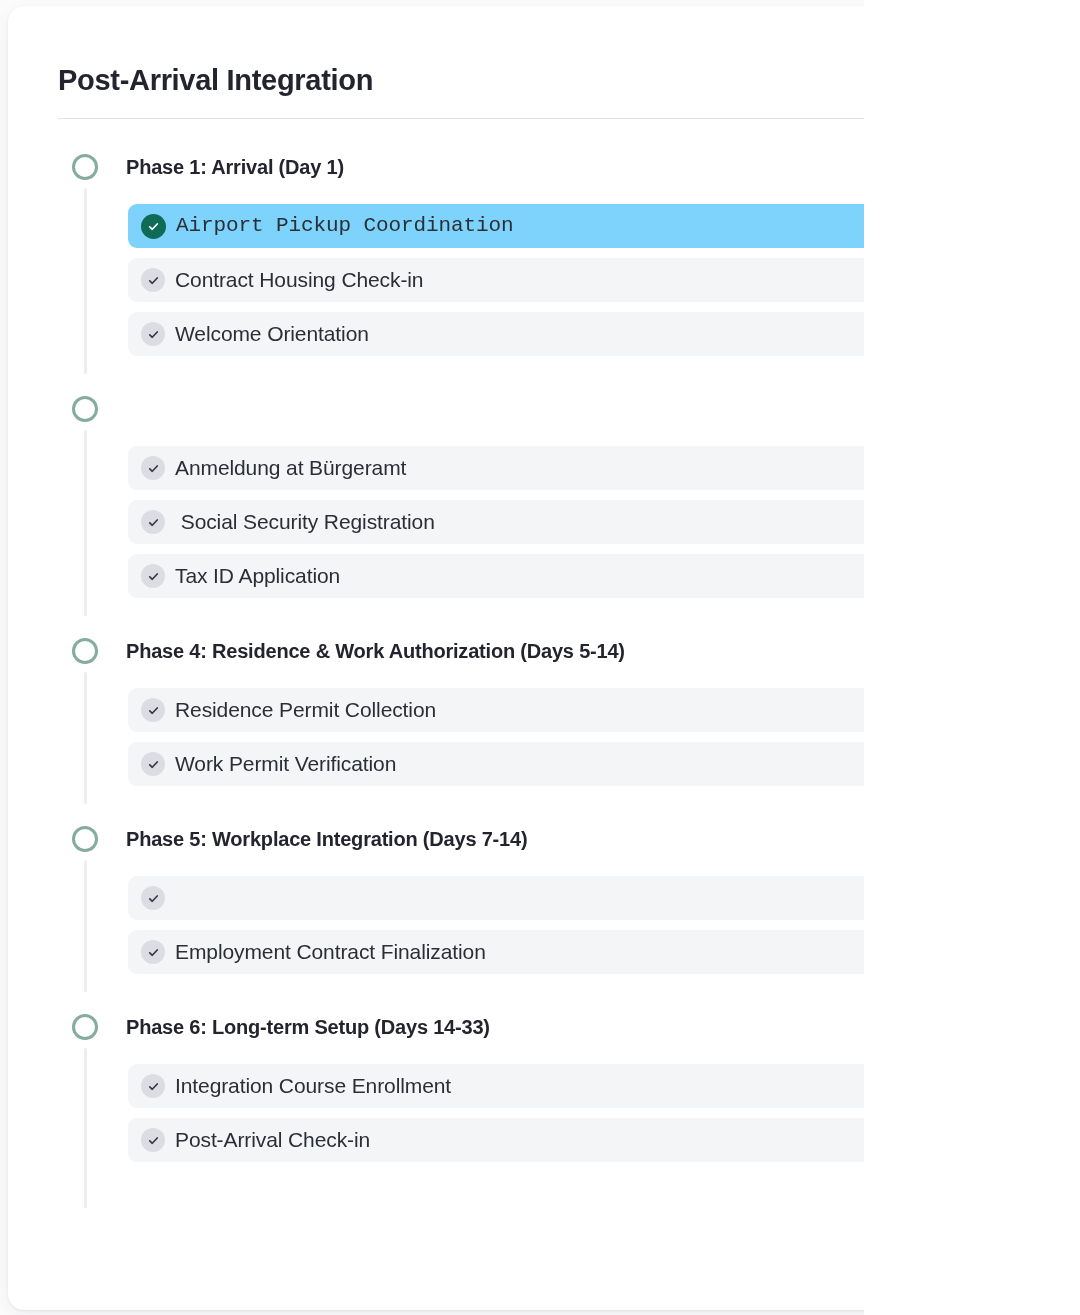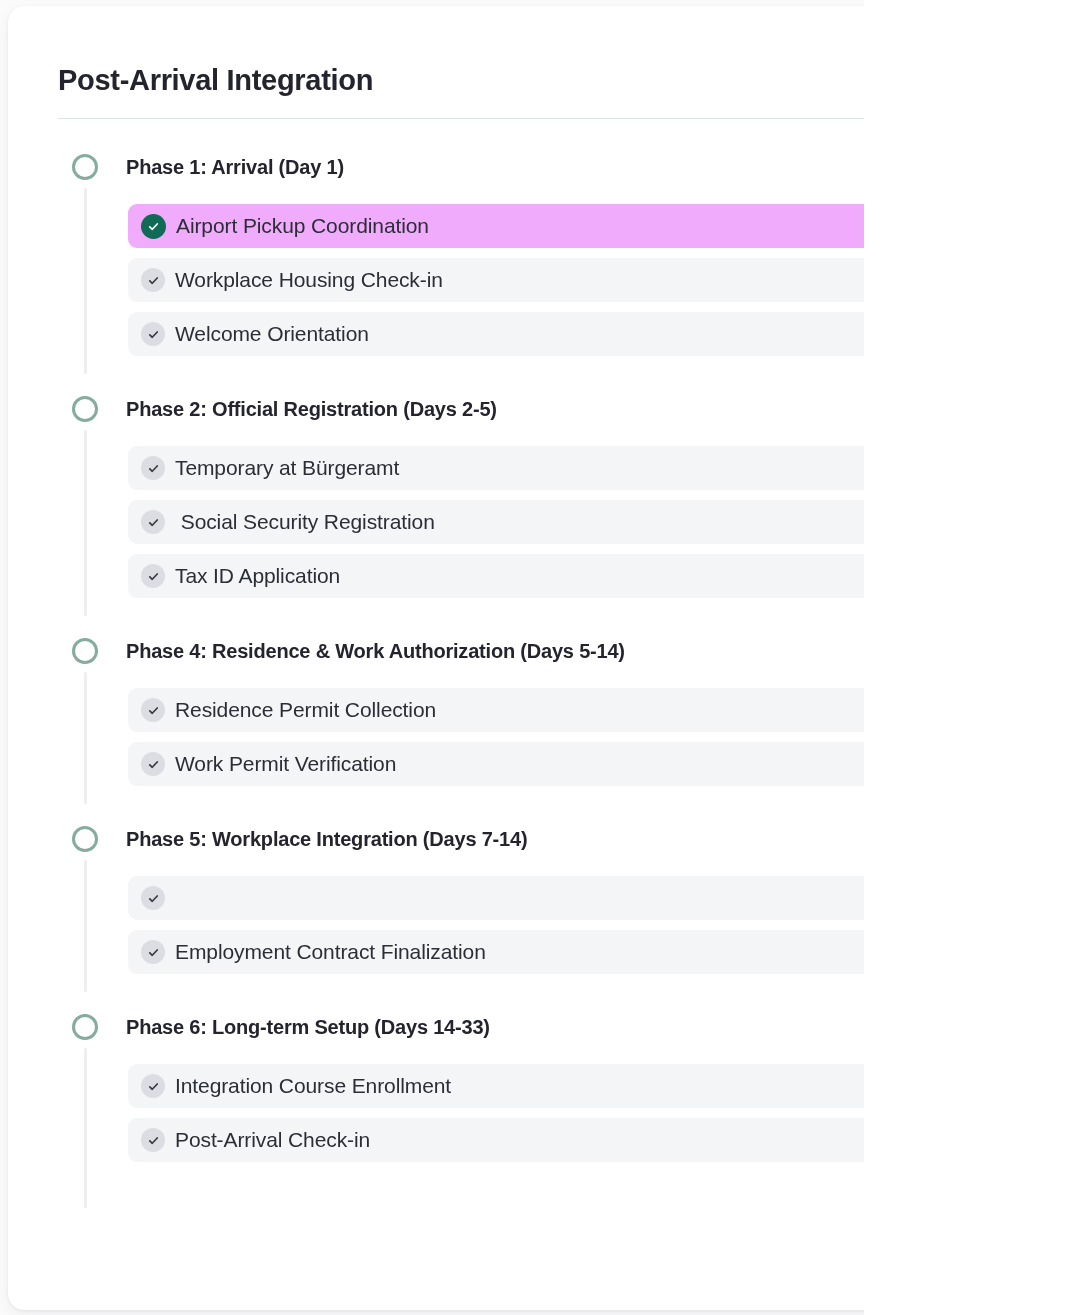--- a/index.html
+++ b/index.html
@@ -134,21 +134,22 @@
     width: 882px;
     height: 44px;
     border-radius: 9px;
     background: #f4f5f7;
     margin-bottom: 10px;
     box-sizing: border-box;
     padding-left: 13px;
   }
 
   .task.active {
-    background: #f0abfc;
+    background: #7dd3fc;
+    font-family: Liberation Mono, monospace;
   }
 
   .check {
     flex: 0 0 auto;
     width: 24px;
     height: 24px;
     border-radius: 50%;
     background: #dcdde3;
     display: flex;
     align-items: center;
@@ -204,47 +205,46 @@
                   </svg>
                 </span>
                 <span class="task-label">Airport Pickup Coordination</span>
               </div>
               <div class="task">
                 <span class="check">
                   <svg width="13" height="13" viewBox="0 0 16 16" aria-hidden="true">
                     <path class="glyph" d="M3.4 8.4 L6.5 11.4 L12.6 4.9" fill="none" stroke-width="2.1" stroke-linecap="round" stroke-linejoin="round"></path>
                   </svg>
                 </span>
-                <span class="task-label">Workplace Housing Check-in</span>
+                <span class="task-label">Contract Housing Check-in</span>
               </div>
               <div class="task">
                 <span class="check">
                   <svg width="13" height="13" viewBox="0 0 16 16" aria-hidden="true">
                     <path class="glyph" d="M3.4 8.4 L6.5 11.4 L12.6 4.9" fill="none" stroke-width="2.1" stroke-linecap="round" stroke-linejoin="round"></path>
                   </svg>
                 </span>
                 <span class="task-label">Welcome Orientation</span>
               </div>
             </div>
           </div>
           <div class="phase-gap"></div>
           <div class="phase">
             <div class="phase-head">
               <div class="phase-marker"></div>
-              <div class="phase-title">Phase 2: Official Registration (Days 2-5)</div>
-            </div>
-            <div class="phase-body">
-              <div class="connector"></div>
-              <div class="task">
-                <span class="check">
-                  <svg width="13" height="13" viewBox="0 0 16 16" aria-hidden="true">
-                    <path class="glyph" d="M3.4 8.4 L6.5 11.4 L12.6 4.9" fill="none" stroke-width="2.1" stroke-linecap="round" stroke-linejoin="round"></path>
-                  </svg>
-                </span>
-                <span class="task-label">Temporary at Bürgeramt</span>
+            </div>
+            <div class="phase-body">
+              <div class="connector"></div>
+              <div class="task">
+                <span class="check">
+                  <svg width="13" height="13" viewBox="0 0 16 16" aria-hidden="true">
+                    <path class="glyph" d="M3.4 8.4 L6.5 11.4 L12.6 4.9" fill="none" stroke-width="2.1" stroke-linecap="round" stroke-linejoin="round"></path>
+                  </svg>
+                </span>
+                <span class="task-label">Anmeldung at Bürgeramt</span>
               </div>
               <div class="task">
                 <span class="check">
                   <svg width="13" height="13" viewBox="0 0 16 16" aria-hidden="true">
                     <path class="glyph" d="M3.4 8.4 L6.5 11.4 L12.6 4.9" fill="none" stroke-width="2.1" stroke-linecap="round" stroke-linejoin="round"></path>
                   </svg>
                 </span>
                 <span class="task-label"> Social Security Registration</span>
               </div>
               <div class="task">

